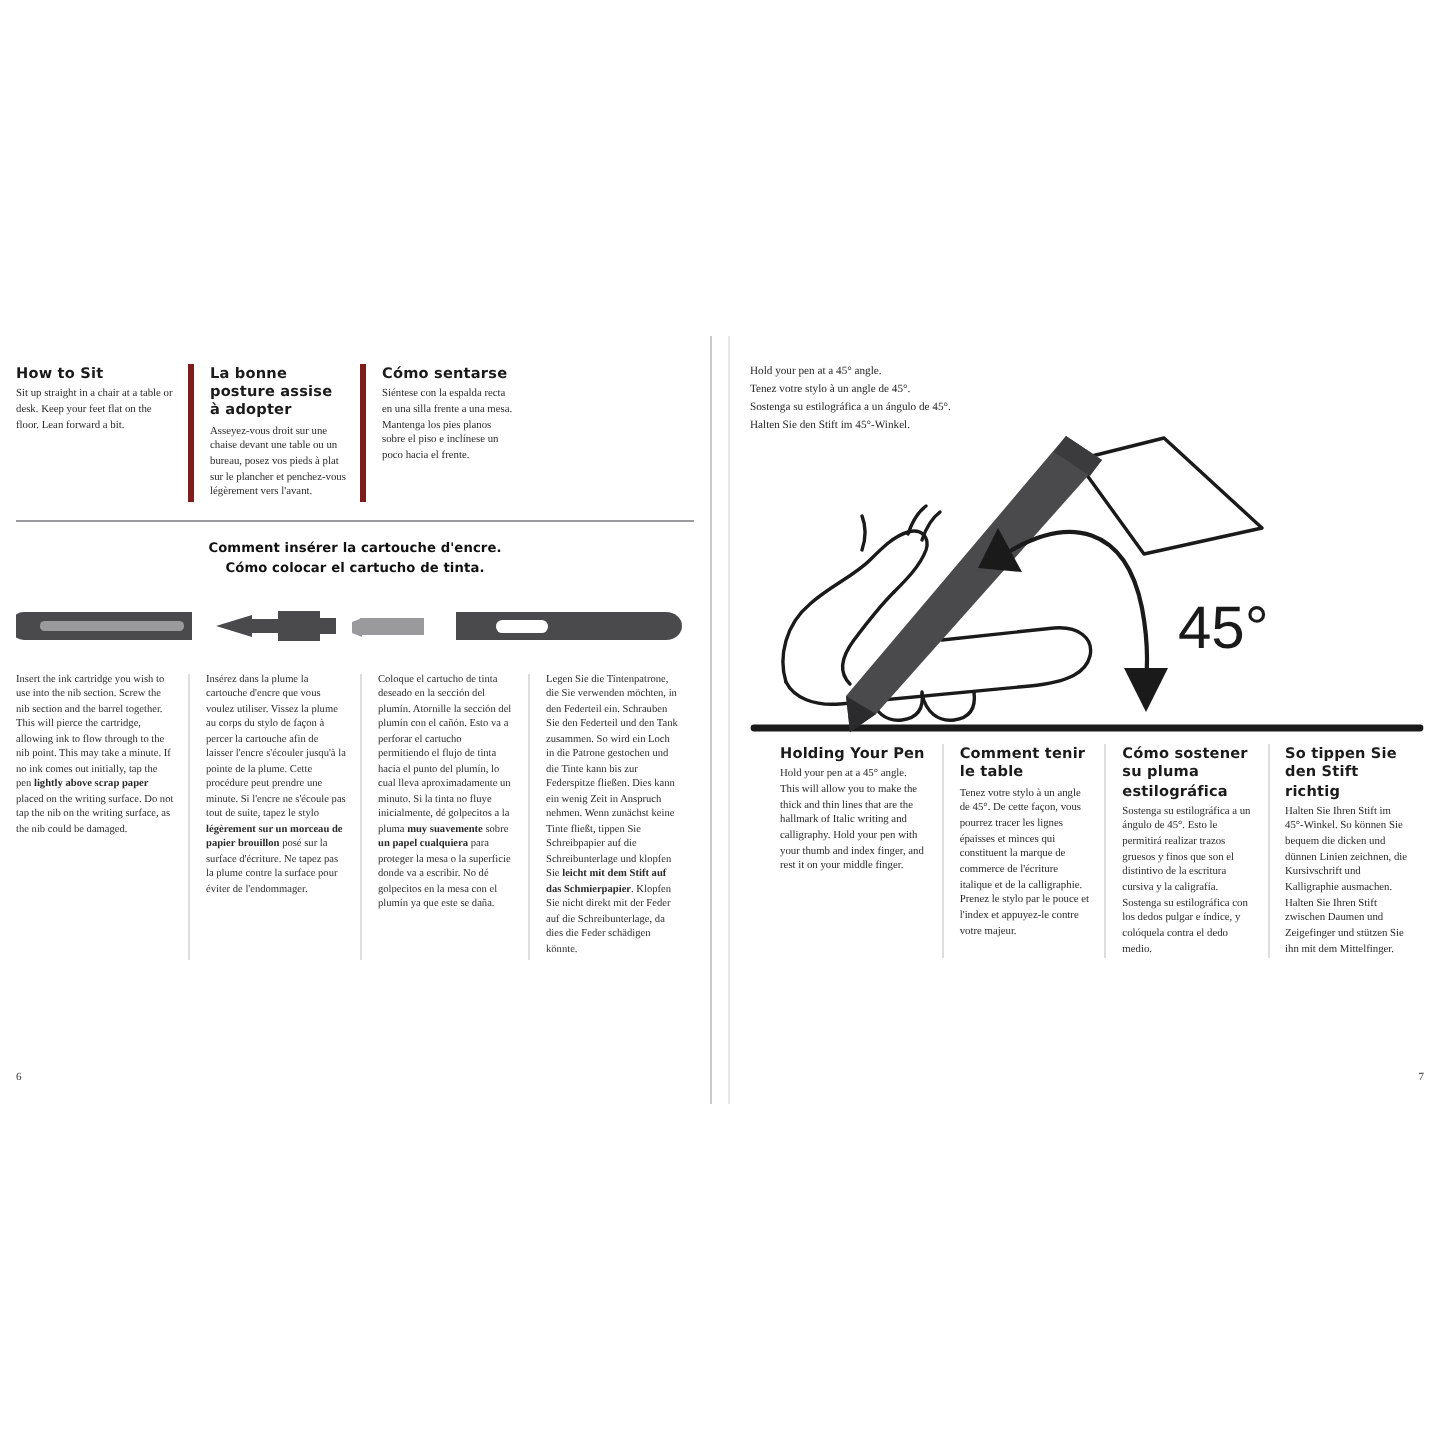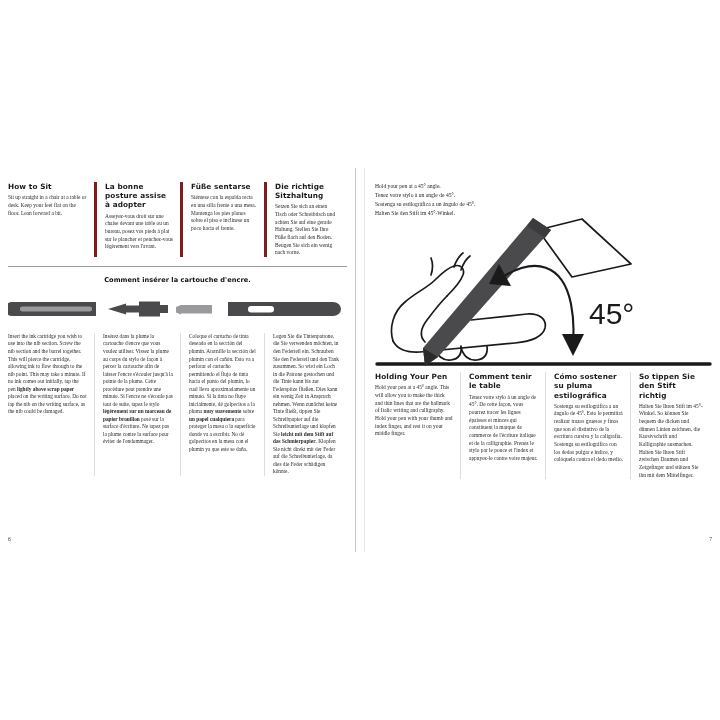--- a/index.html
+++ b/index.html
@@ -138,21 +138,21 @@
     color: #1f1f1f;
     margin-bottom: 2px;
   }
   .hand-wrap {
     position: relative;
     width: 100%;
     height: 148px;
   }
   .hand-svg { position: absolute; left: 0; top: -4px; }
 
-  .r-body-row { display: flex; margin-top: 4px; }
+  .r-body-row { display: flex; margin-top: 4px; margin-left: 15px; }
   .r-col {
     box-sizing: border-box;
     padding-right: 7px;
   }
   .r-col + .r-col {
     padding-left: 8px;
     border-left: 1px solid #dedee0;
   }
   .r-c1 { width: 85px; }
   .r-c2 { width: 85px; }
@@ -183,35 +183,32 @@
         <div class="col-head">How to Sit</div>
         <div class="col-body">Sit up straight in a chair at a table or desk. Keep your feet flat on the floor.  Lean forward a bit.</div>
       </div>
 
       <div class="lang-col l-c2">
         <div class="col-head">La bonne posture assise à adopter</div>
         <div class="col-body">Asseyez-vous droit sur une chaise devant une table ou un bureau, posez vos pieds à plat sur le plancher et penchez-vous légèrement vers l'avant.</div>
       </div>
 
       <div class="lang-col l-c3">
-        <div class="col-head">Füße sentarse</div>
+        <div class="col-head">Cómo sentarse</div>
         <div class="col-body">Siéntese con la espalda recta en una silla frente a una mesa. Mantenga los pies planos sobre el piso e inclínese un poco hacia el frente.</div>
       </div>
 
-      <div class="lang-col l-c4">
-        <div class="col-head">Die richtige Sitzhaltung</div>
-        <div class="col-body">Setzen Sie sich an einen Tisch oder Schreibtisch und achten Sie auf eine gerade Haltung. Stellen Sie Ihre Füße flach auf den Boden. Beugen Sie sich ein wenig nach vorne.</div>
-      </div>
 
     </div>
 
     <div class="rule"></div>
 
     <div class="banner">
       <div>Comment insérer la cartouche d'encre.</div>
+      <div>Cómo colocar el cartucho de tinta.</div>
     </div>
 
     <svg class="pen-diagram" viewBox="0 0 339 34">
 
       <g>
         <path d="M4,10 h84 v14 h-84 a7,7 0 0 1 0,-14 z" fill="#4a4a4d"></path>
         <rect x="12" y="14.5" width="72" height="5" rx="2.3" fill="#9a9a9d"></rect>
       </g>
 
       <g>

